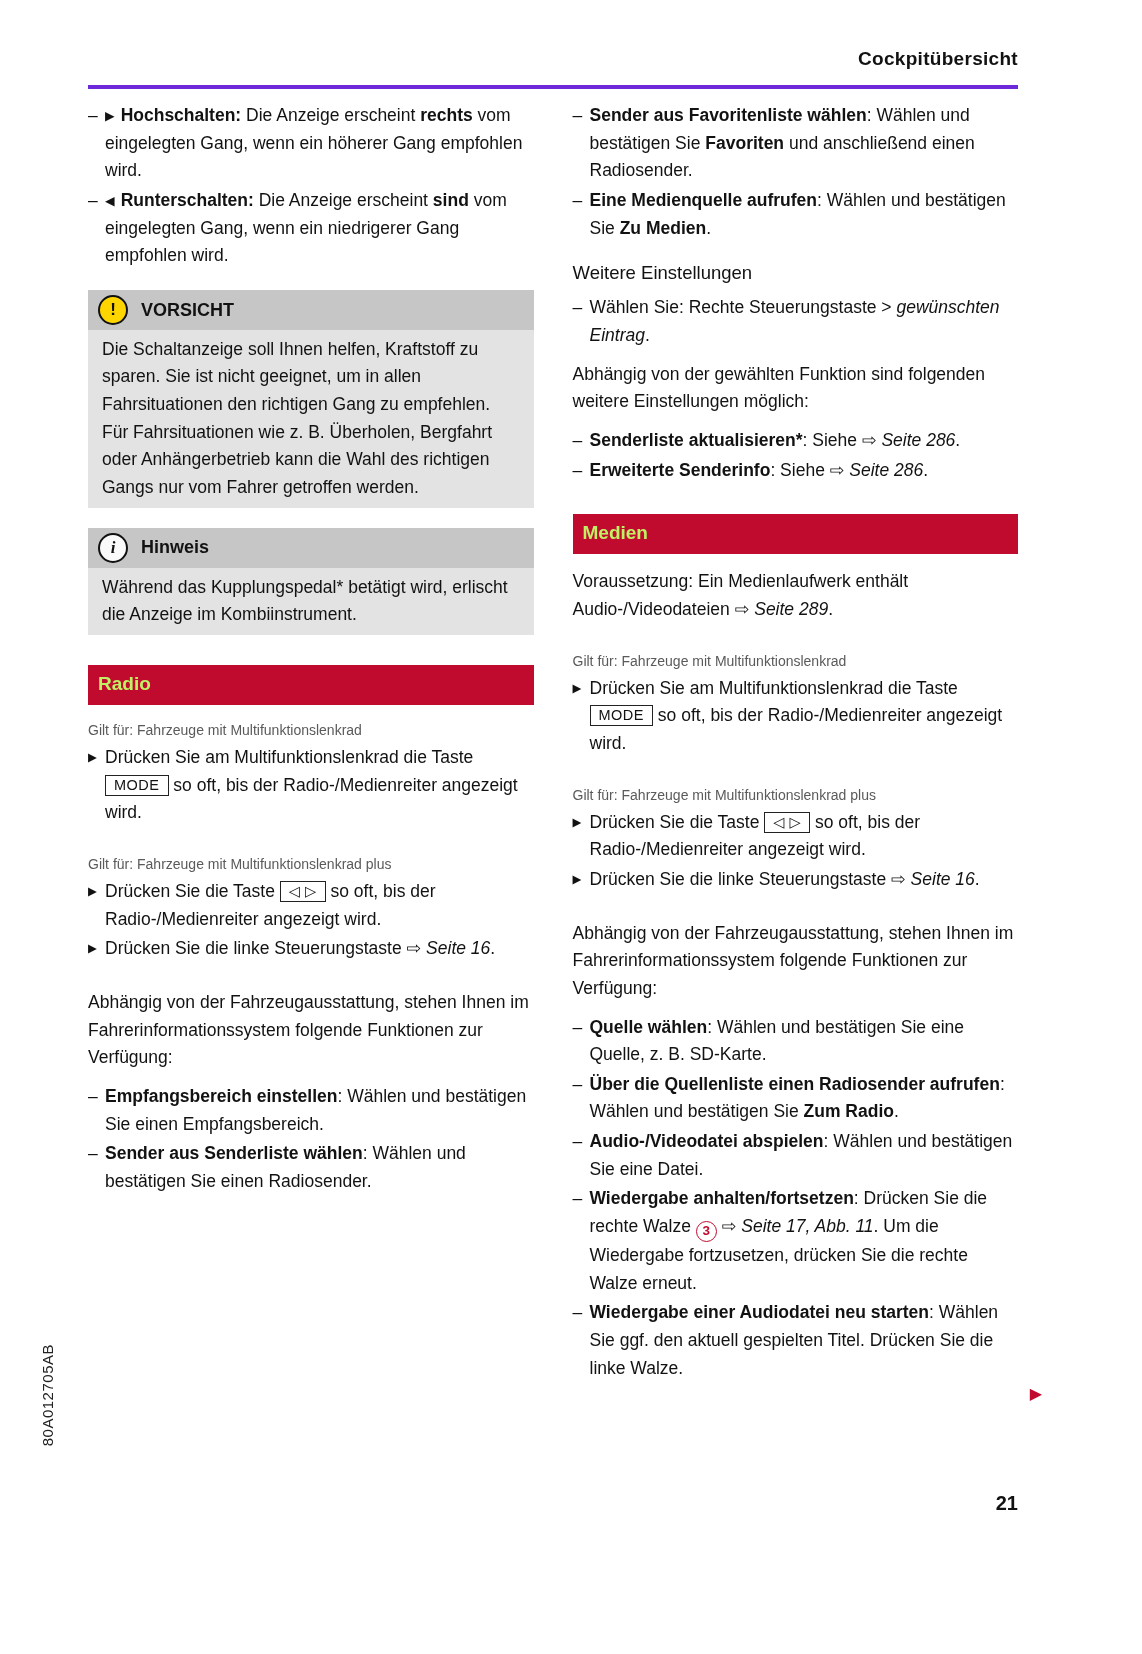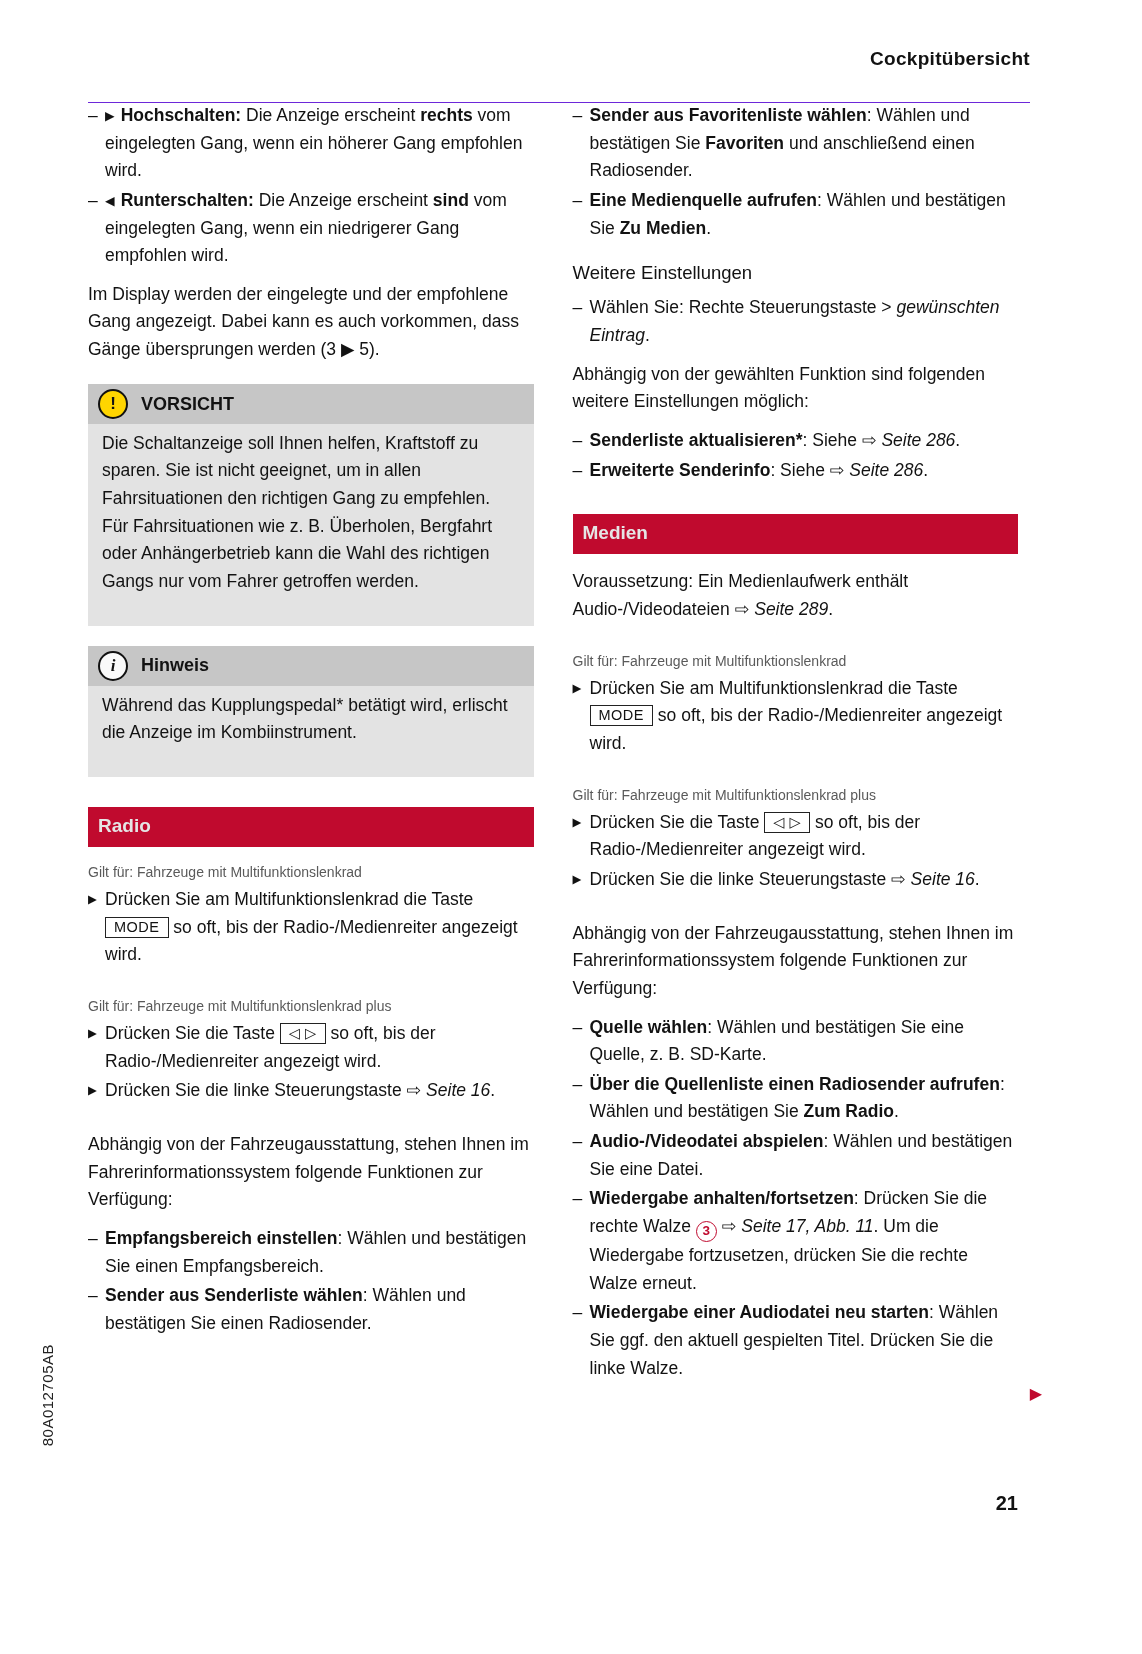--- a/index.html
+++ b/index.html
@@ -6,22 +6,22 @@
   * { margin:0; padding:0; box-sizing:border-box; }
   html, body { background:#ffffff; }
   body {
     width:1142px; height:1654px; position:relative; overflow:hidden;
     font-family:"Liberation Sans", sans-serif;
     font-size:17.5px; line-height:1.58; color:#121212;
   }
 
   
   .page-header {
-    position:absolute; left:88px; right:112px; top:44px;
-    text-align:right; border-bottom:1px solid #6d28d9; padding-bottom:28px;
+    position:absolute; left:88px; right:124px; top:44px;
+    text-align:right; border-bottom:4px solid #6d28d9; padding-bottom:11px;
   }
   .header-title { font-weight:bold; font-size:19px; letter-spacing:.3px; }
 
   .side-code {
     position:absolute; left:36px; top:1344px;
     writing-mode:vertical-rl; transform:rotate(180deg);
     font-size:15px; color:#222; letter-spacing:.5px;
   }
 
   .page-num {
@@ -41,21 +41,21 @@
   
   .h-main { font-size:19px; font-weight:bold; margin:2px 0 10px; }
   .h-sub  { font-size:18.5px; font-weight:normal; margin:16px 0 7px; }
   .para   { margin:11px 0; }
   .mt-lg  { margin-top:26px; }
 
   .gilt { margin:26px 0 3px; font-size:14px; color:var(--gilt-gray, #5a5a5a); }
   .red-bar + .gilt { margin-top:6px; }
 
   .red-bar {
-    background:var(--accent, #c00a2e); color:#e5e5e5;
+    background:var(--accent, #c00a2e); color:#bef264;
     font-weight:bold; font-size:19px;
     padding:4px 10px 6px; margin:30px 0 14px;
   }
 
   
   .dash-item { display:flex; align-items:flex-start; margin:0 0 2px; }
   .dash-item > .marker { flex:0 0 17px; }
   .dash-item > .body { flex:1; }
 
   
@@ -89,21 +89,21 @@
   }
   .alert-title { font-weight:bold; font-size:18px; }
   .alert-icon {
     width:30px; height:30px; border-radius:50%; flex:0 0 30px;
     border:2.5px solid #111; display:flex; align-items:center; justify-content:center;
     font-weight:bold; font-size:17px; line-height:1;
   }
   .alert-icon.caution { background:var(--caution-yellow, #ffd500); }
   .alert-icon.note { background:#fafafa; }
   .note-glyph { font-family:"Liberation Serif", serif; font-style:italic; font-weight:bold; }
-  .alert-body { background:var(--box-body, #e3e3e3); padding:6px 14px 30px; }
+  .alert-body { background:var(--box-body, #e3e3e3); padding:6px 14px 6px; }
 </style>
 </head>
 <body>
 
 <header class="page-header">
   <span class="header-title">Cockpitübersicht</span>
 </header>
 
 <div class="side-code">80A012705AB</div>
 
@@ -115,21 +115,20 @@
     <div class="dash-item">
       <span class="marker">–</span>
       <span class="body"><span class="tri-glyph">▶</span><b>Hochschalten:</b><span> Die Anzeige erscheint </span><b>rechts</b><span> vom eingelegten Gang, wenn ein höherer Gang empfohlen wird.</span></span>
     </div>
 
     <div class="dash-item">
       <span class="marker">–</span>
       <span class="body"><span class="tri-glyph">◀</span><b>Runterschalten:</b><span> Die Anzeige erscheint </span><b>sind</b><span> vom eingelegten Gang, wenn ein niedrigerer Gang empfohlen wird.</span></span>
     </div>
 
-    <p class="para">Im Display werden der eingelegte und der empfohlene Gang angezeigt. Dabei kann es auch vorkommen, dass Gänge übersprungen werden (3 ▶ 5).</p>
 
     <div class="alert-box">
       <div class="alert-head">
         <span class="alert-icon caution">
             <span>!</span>
           </span>
         <span class="alert-title">VORSICHT</span>
       </div>
       <div class="alert-body">Die Schaltanzeige soll Ihnen helfen, Kraftstoff zu sparen. Sie ist nicht geeignet, um in allen Fahrsituationen den richtigen Gang zu empfehlen. Für Fahrsituationen wie z. B. Überholen, Bergfahrt oder Anhängerbetrieb kann die Wahl des richtigen Gangs nur vom Fahrer getroffen werden.</div>
     </div>

